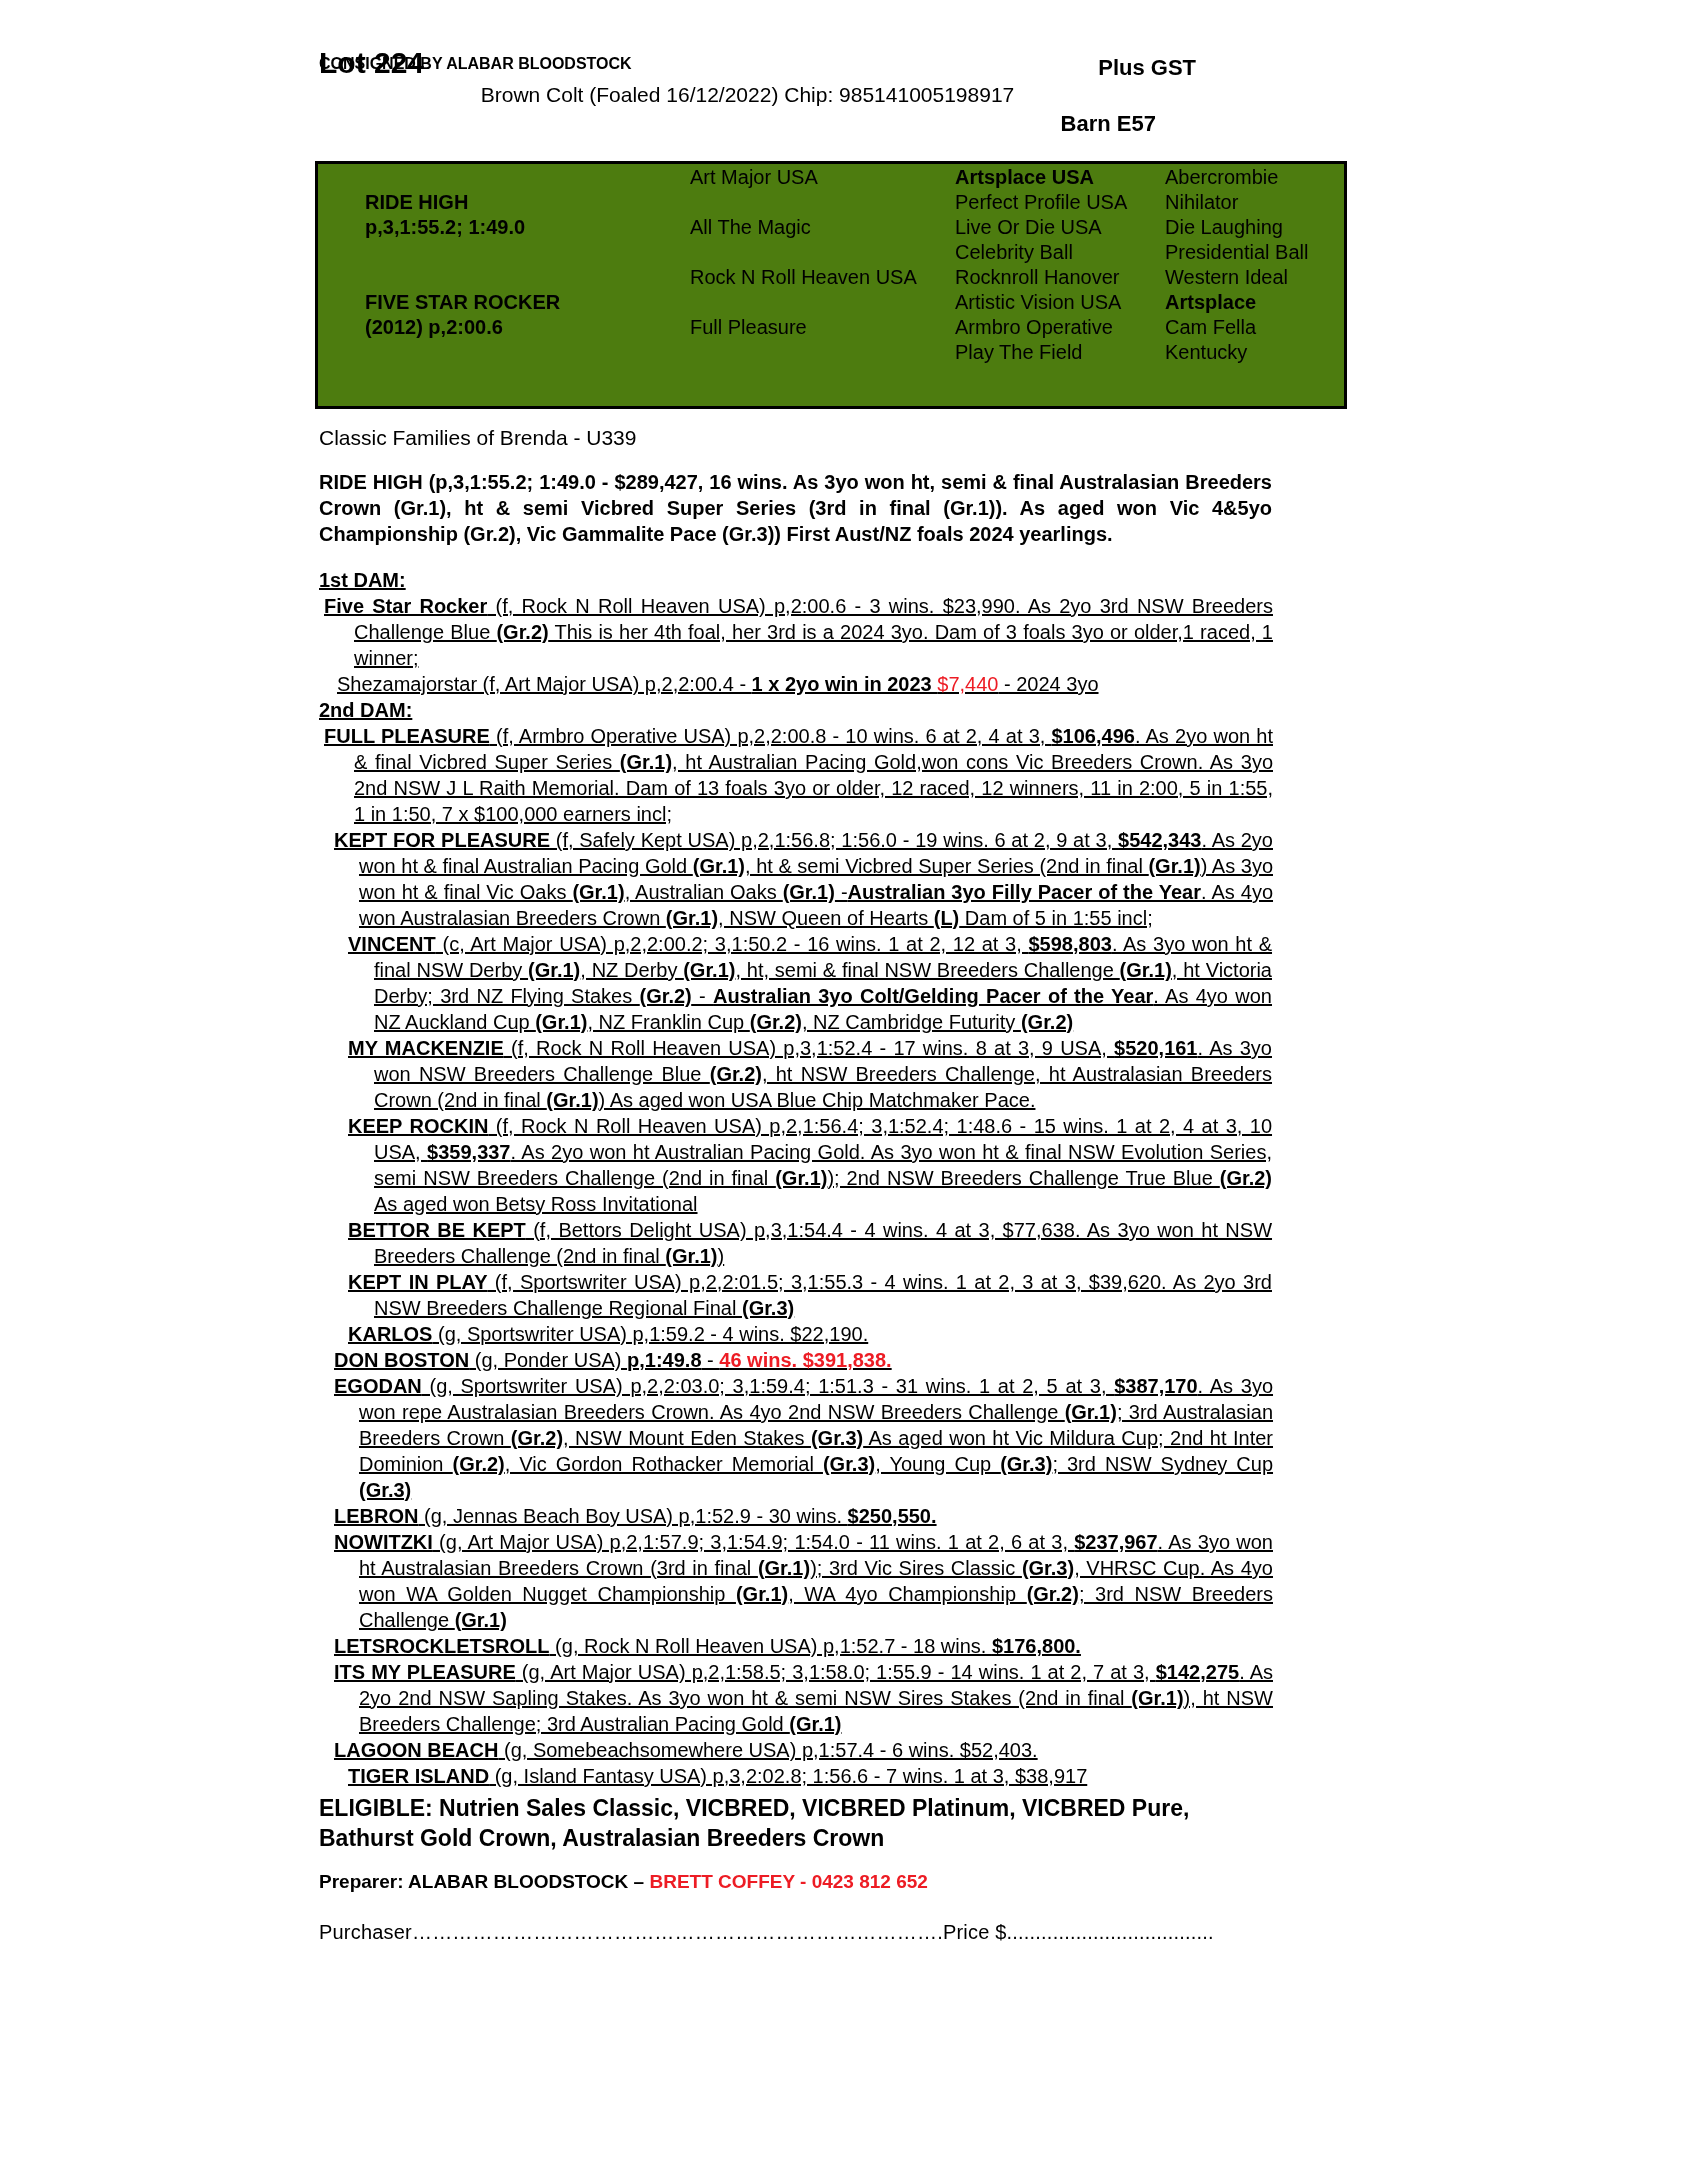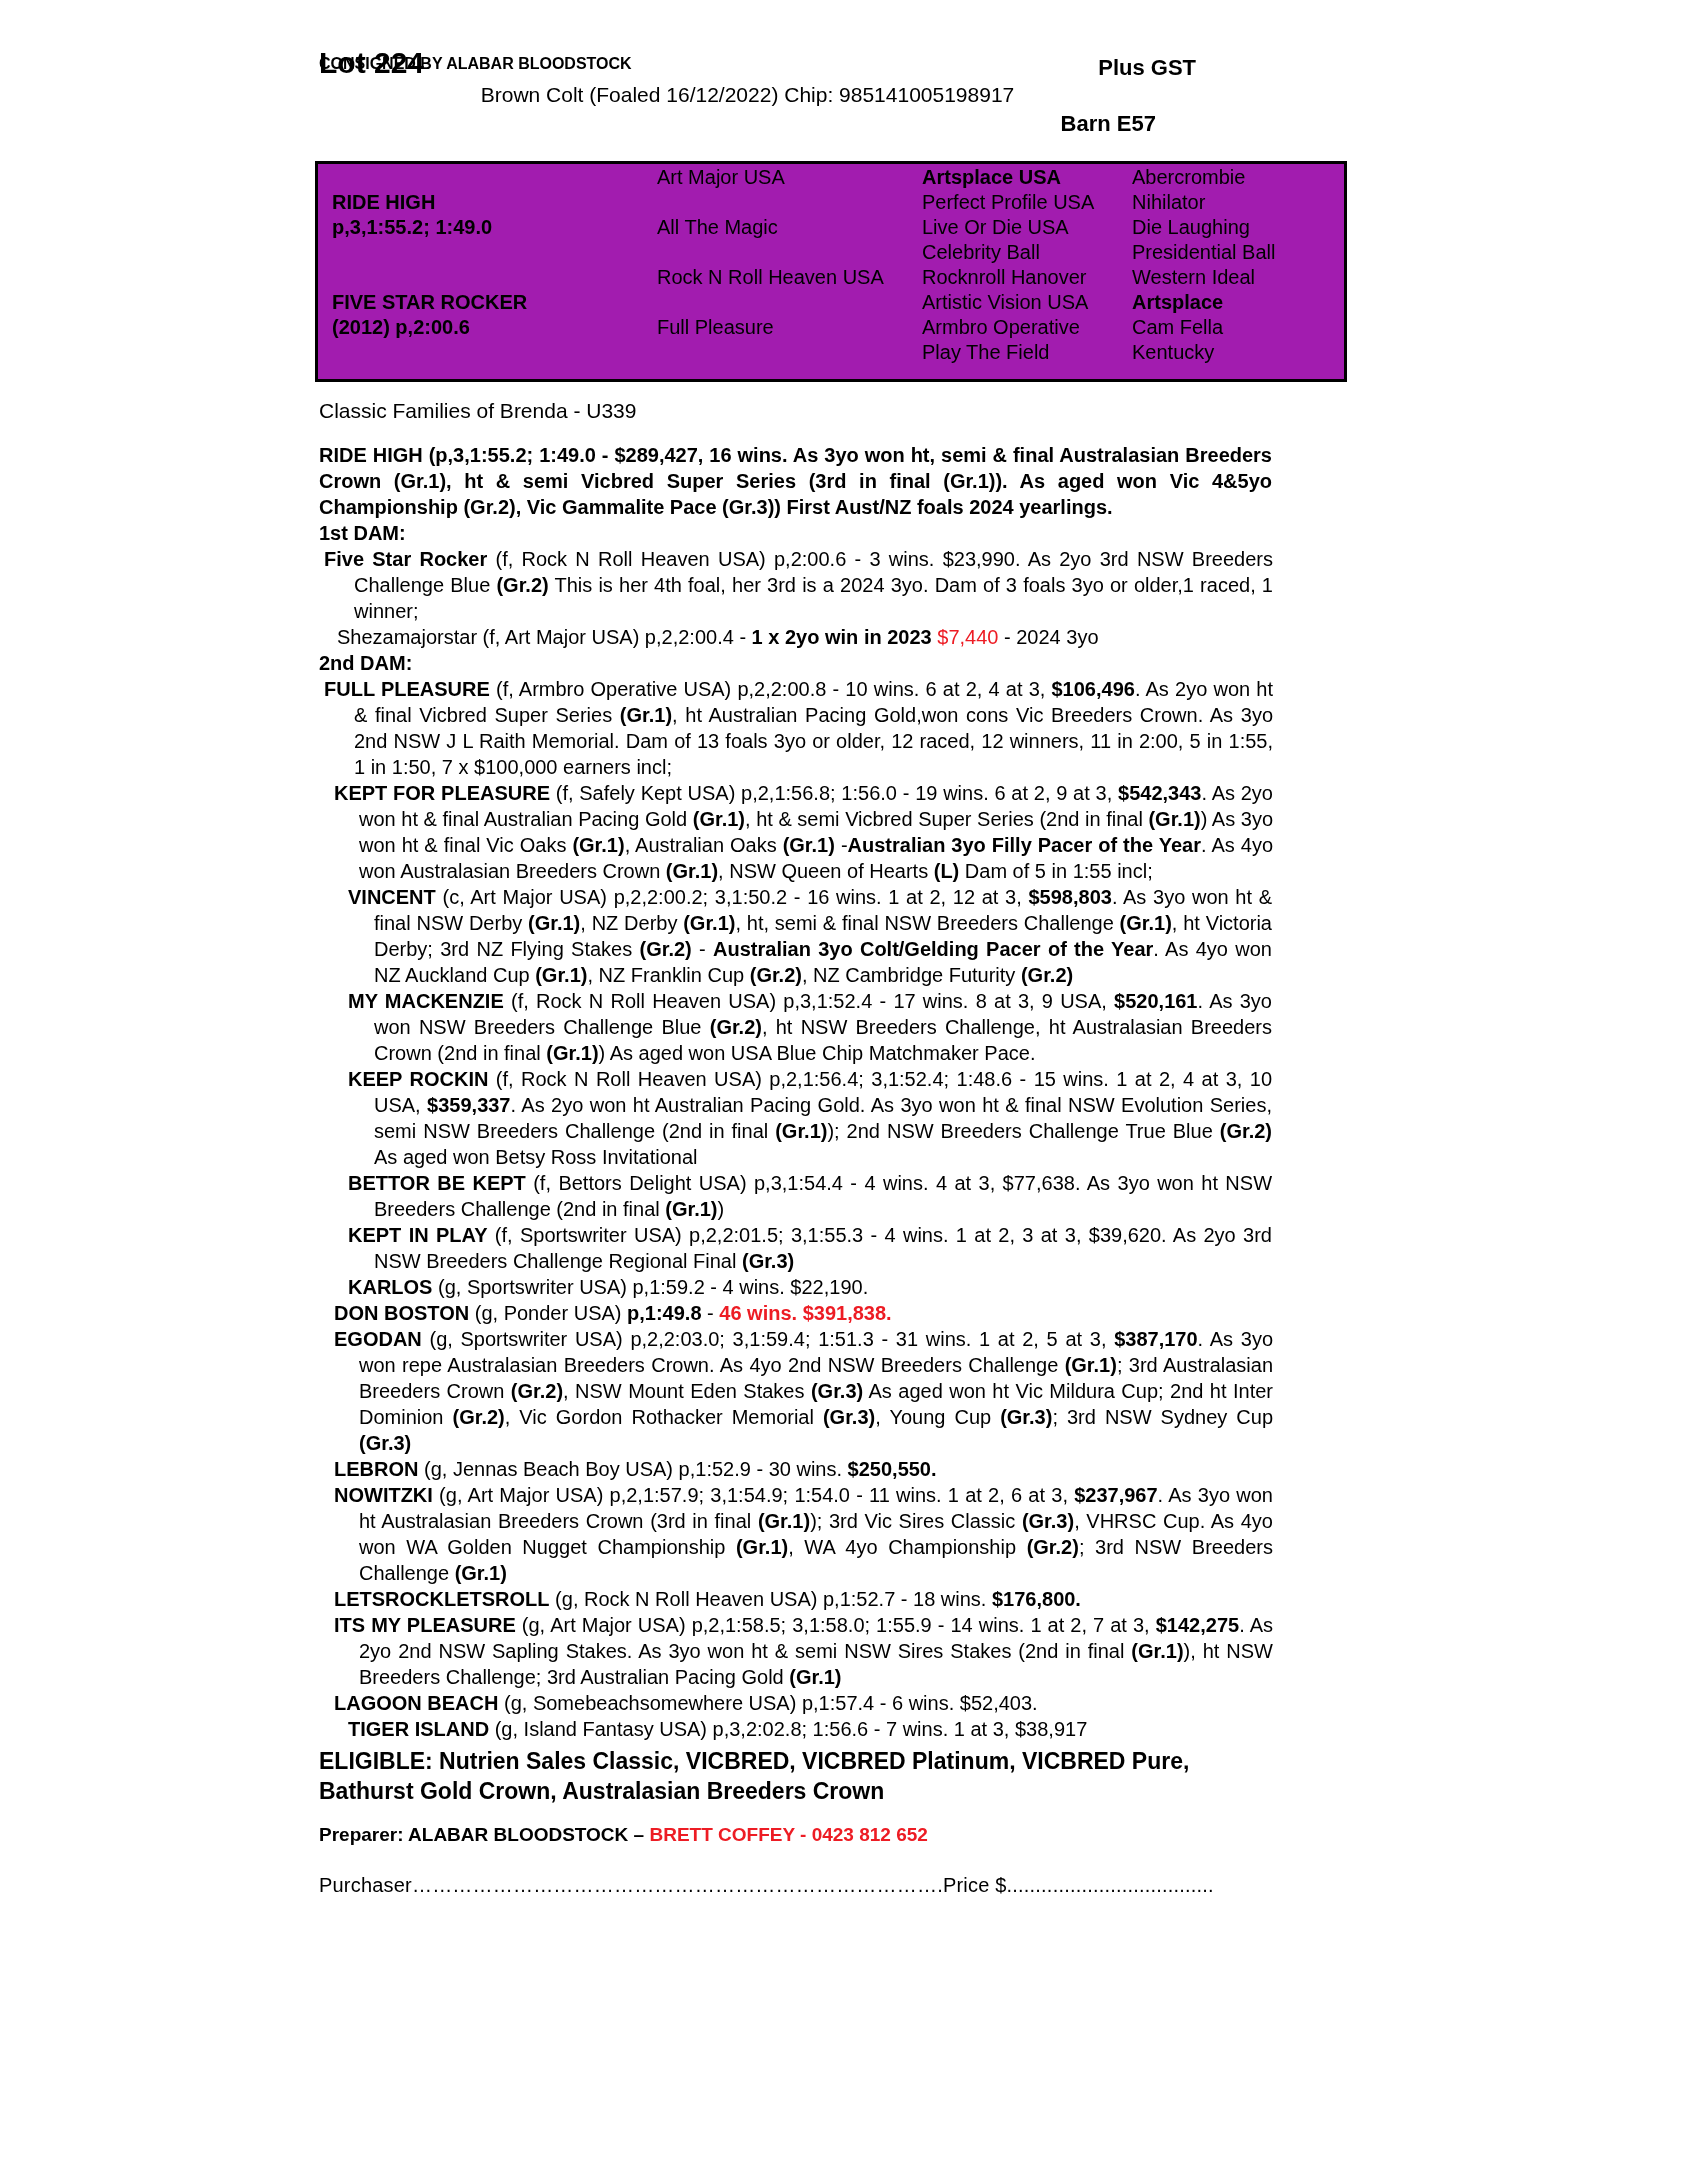--- a/index.html
+++ b/index.html
@@ -16,38 +16,39 @@
   .header-area{position:relative;height:161px;}
   .lot{position:absolute;left:0;top:46px;font-size:30px;font-weight:bold;}
   .consigned{position:absolute;left:0;top:55px;width:857px;text-align:left;font-size:16px;font-weight:bold;}
   .plus-gst{position:absolute;left:693px;top:55px;width:184px;text-align:right;font-size:22px;font-weight:bold;}
   .desc{position:absolute;left:0;top:83px;width:857px;text-align:center;font-size:21px;}
   .barn{position:absolute;left:653px;top:111px;width:184px;text-align:right;font-size:22px;font-weight:bold;}
   
   .ped-box{
     box-sizing:border-box;
     width:1032px;margin-left:-4px;
-    height:221px;
+    height:248px;
     border:3px solid #000;
     display:grid;
     grid-template-columns:339px 265px 210px 1fr;
     grid-auto-rows:25px;
     padding-top:1px;
     font-size:20px;line-height:25px;
-    background:#a21caf;
+    background:#4d7c0f;
+    padding-left:33px;
   }
   .ped-box .cell{white-space:nowrap;overflow:visible;}
   .ped-box .c0{padding-left:14px;}
   .b{font-weight:bold;}
   .red{color:var(--red,#ed1c24);}
   
   .family-line{margin-top:16px;font-size:21px;line-height:26px;}
   p{margin:0;}
   .summary{margin-top:18px;width:953px;text-align:justify;font-weight:bold;font-size:20px;line-height:26px;}
-  #dam-sections{font-size:20px;line-height:26px;}
+  #dam-sections{margin-top:20px;font-size:20px;line-height:26px;text-decoration:underline;}
   .dam-label{font-weight:bold;}
   .entry{text-align:justify;}
   .l1{margin-left:35px;text-indent:-30px;width:919px;}
   .l1b{margin-left:18px;text-indent:0;width:936px;}
   .l2{margin-left:40px;text-indent:-25px;width:914px;}
   .l3{margin-left:55px;text-indent:-26px;width:898px;}
   .eligible{margin-top:4px;width:871px;font-size:23px;line-height:30px;font-weight:bold;}
   .eligible .center{text-align:left;}
   .preparer{margin-top:18px;font-size:19px;font-weight:bold;}
   .purchaser{margin-top:28px;font-size:20px;letter-spacing:0.2px;white-space:nowrap;}

